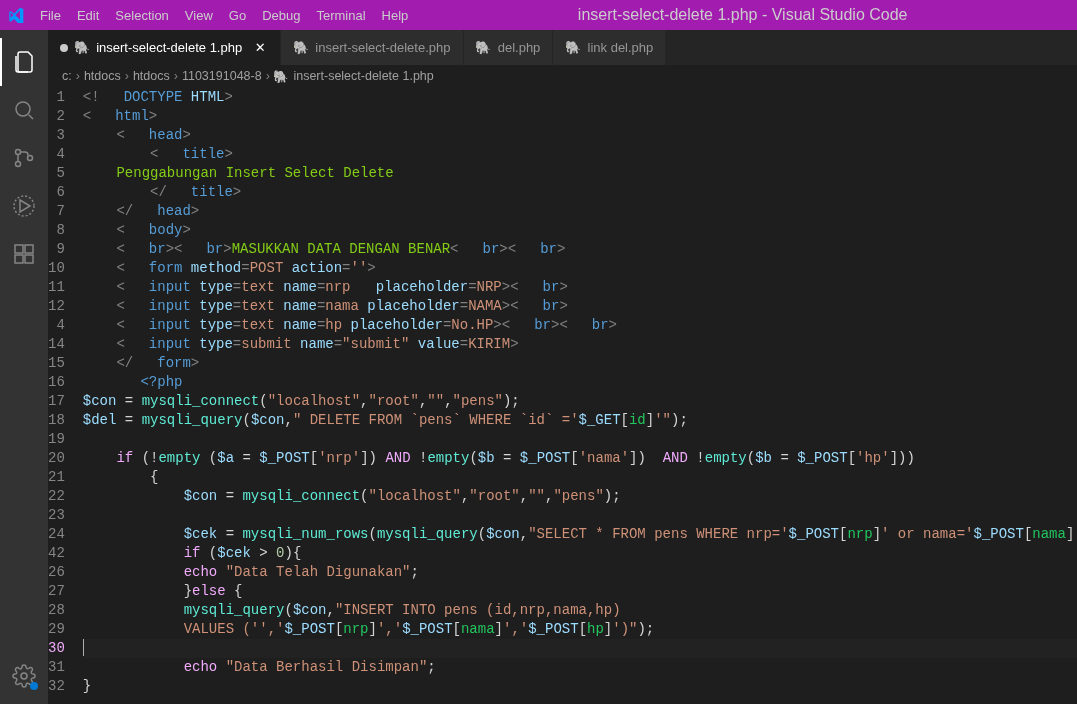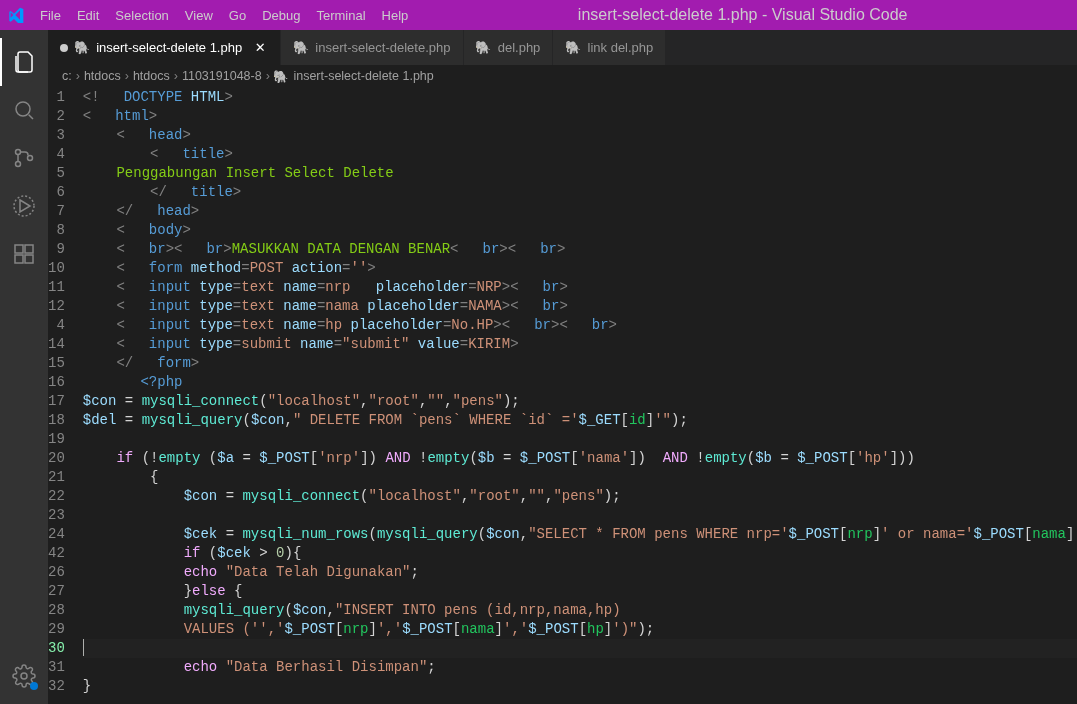--- a/index.html
+++ b/index.html
@@ -124,21 +124,21 @@
   width: 50px;
   text-align: right;
   padding-right: 18px;
   color: #858585;
   font-family: Consolas, "Courier New", monospace;
   font-size: 14px;
   line-height: 19px;
   padding-top: 1px;
   user-select: none;
 }
-.gutter .ln.cur { color: #86efac; }
+.gutter .ln.cur { color: #f0abfc; }
 .code {
   flex: 1;
   font-family: Consolas, "Courier New", monospace;
   font-size: 14px;
   line-height: 19px;
   white-space: pre;
   padding-top: 1px;
   position: relative;
 }
 .cl { position: relative; z-index: 1; }

